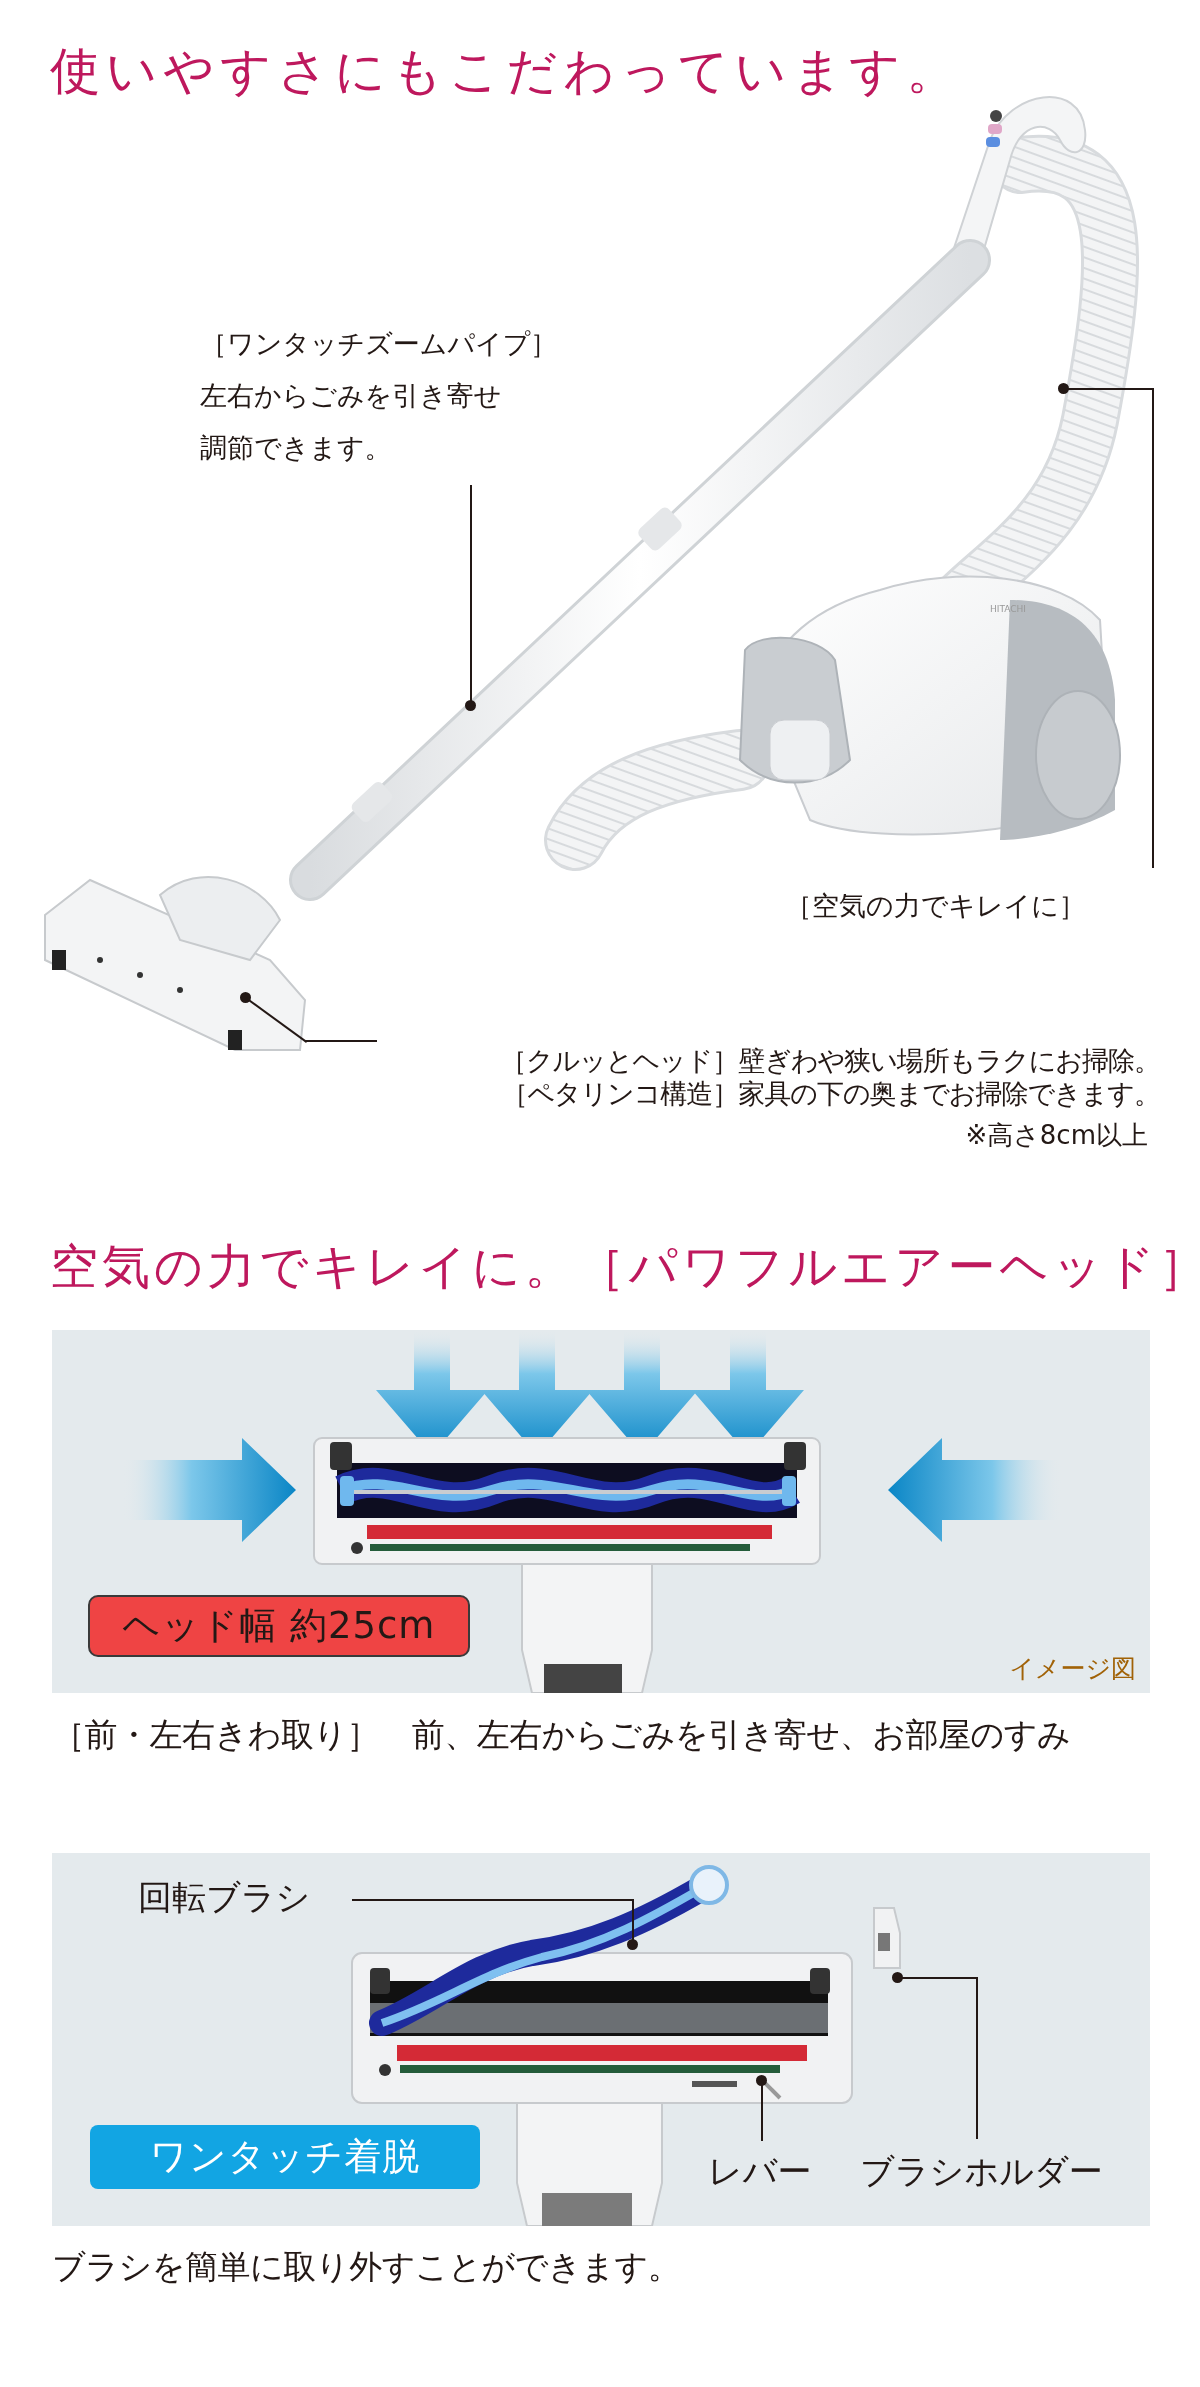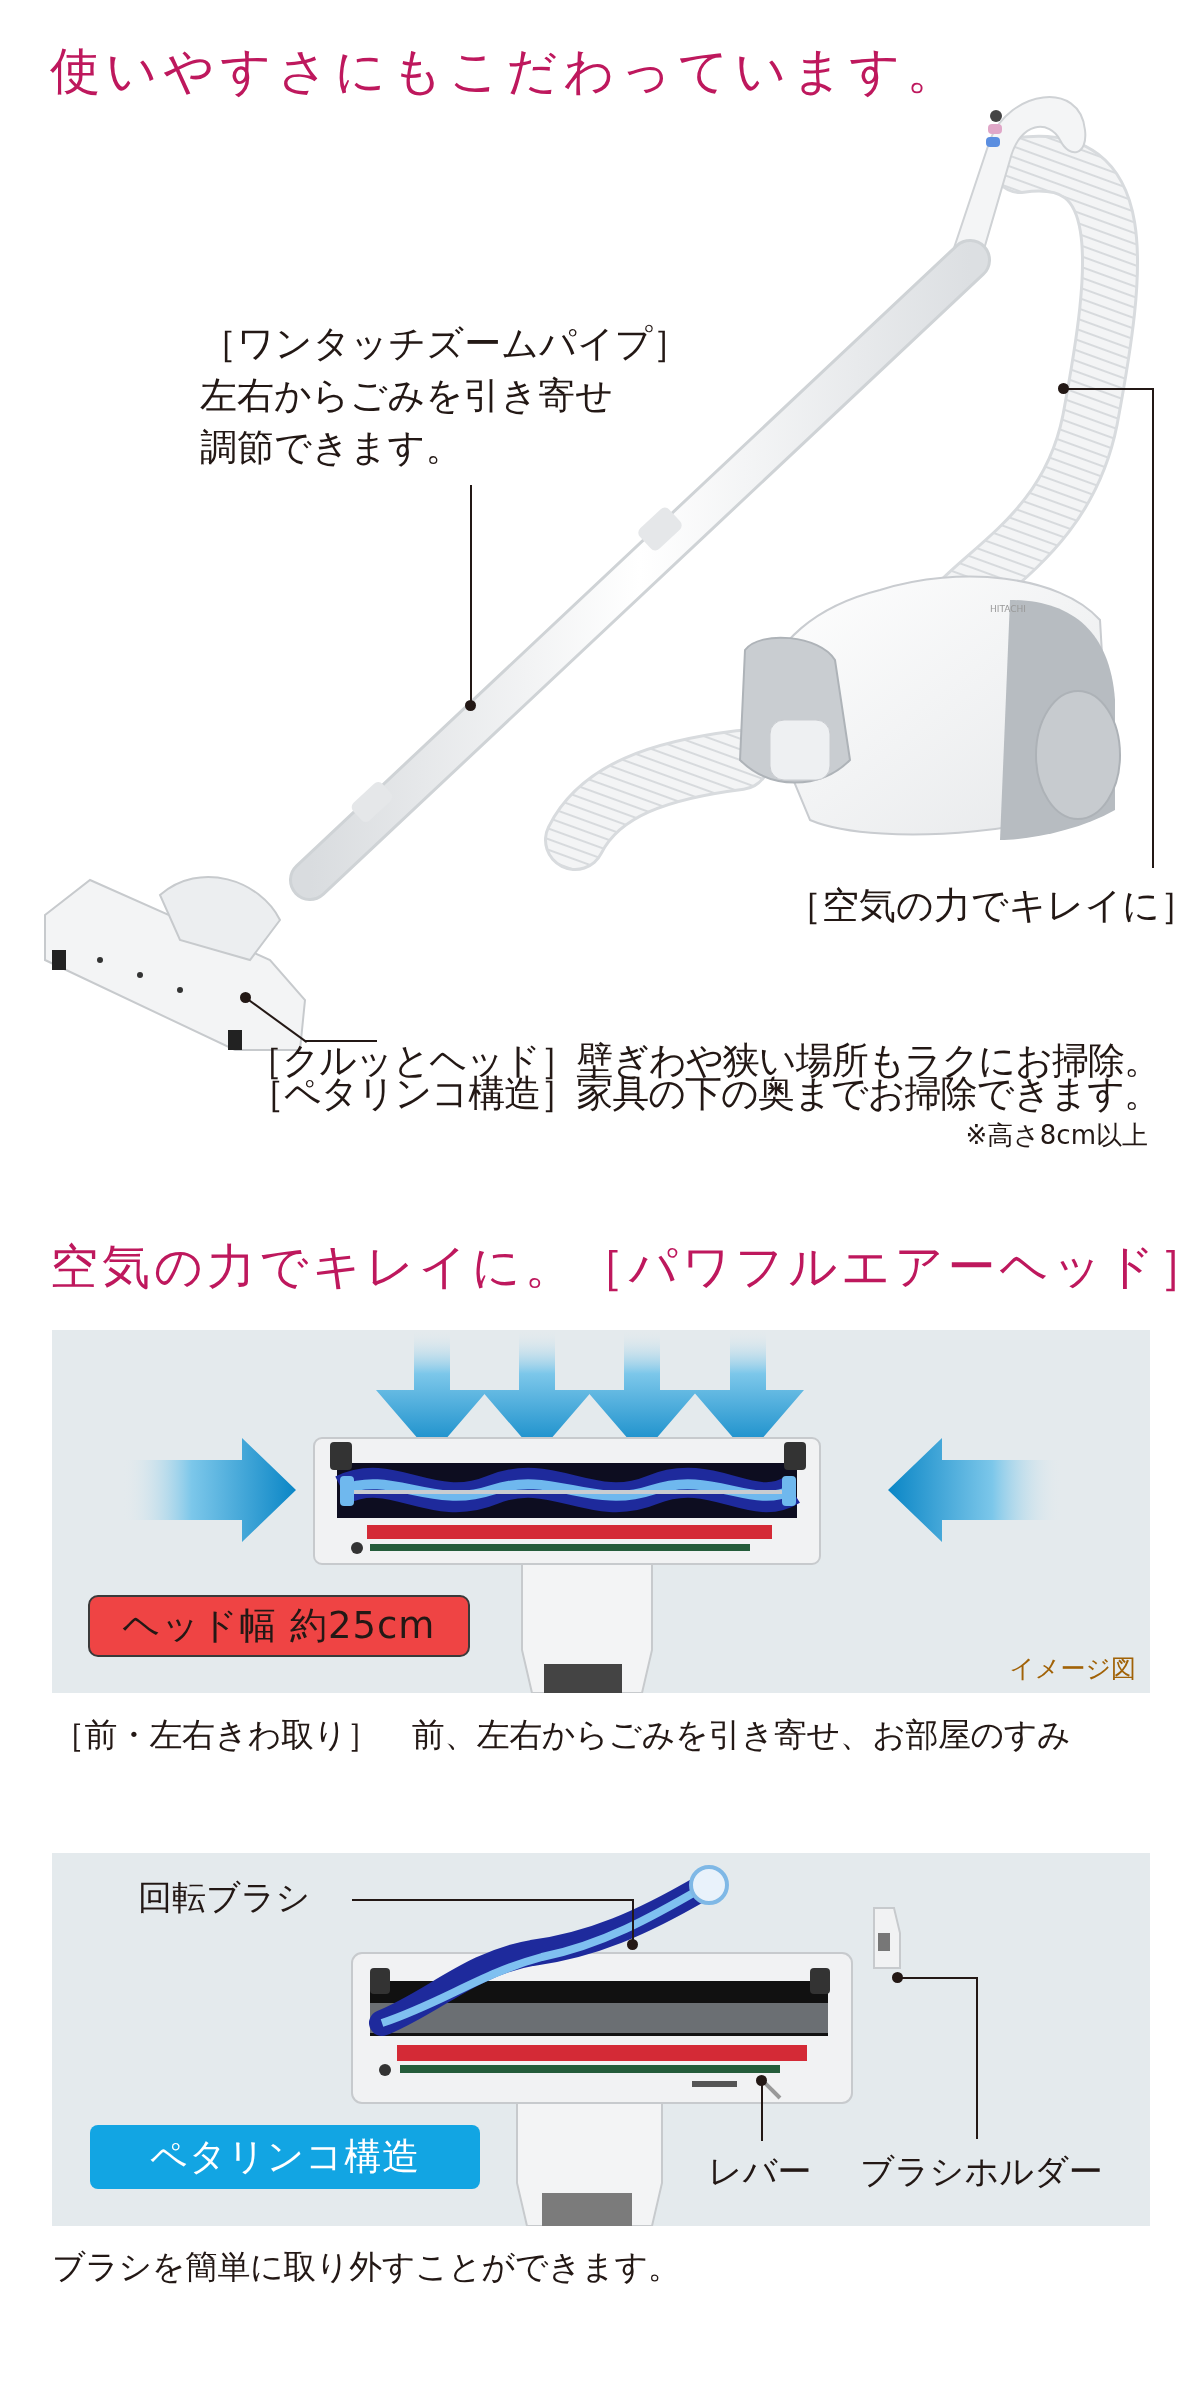--- a/index.html
+++ b/index.html
@@ -2,21 +2,21 @@
 <html><head>
 <meta charset="utf-8">
 <style>
   * { box-sizing: border-box; margin: 0; padding: 0; }
   html, body { width: 1200px; background: #ffffff; }
   body { position: relative; height: 2387px; font-family: "DejaVu Sans", sans-serif; color: #231815; overflow: hidden; }
 
   .abs { position: absolute; }
 
   .heading { font-size: 50px; letter-spacing: 6px; font-weight: normal; color: #be185d; white-space: nowrap; }
-  .label { font-size: 37px; line-height: 52px; color: #231815; white-space: nowrap; }
+  .label { font-size: 27px; line-height: 52px; color: #231815; white-space: nowrap; }
   .small-note { font-size: 26px; color: #231815; white-space: nowrap; }
   .body-text { font-size: 33px; line-height: 54px; color: #231815; letter-spacing: -0.5px; }
 
   .leader { position: absolute; background: #231815; }
   .dot { position: absolute; width: 11px; height: 11px; border-radius: 50%; background: #231815; }
 
   .panel { position: absolute; left: 52px; width: 1098px; background: #e4eaed; overflow: hidden; }
 
   .badge-outline { position: absolute; border: 2px solid #3a3a3a; border-radius: 10px; background: #ef4444; font-size: 37px; display: flex; align-items: center; justify-content: center; color: #231815; letter-spacing: 1px; }
   .badge-blue { position: absolute; border-radius: 8px; background: #12a5e3; font-size: 37px; display: flex; align-items: center; justify-content: center; color: #ffffff; letter-spacing: 1px; }
@@ -192,18 +192,18 @@
 
   <div class="dot" style="left:704px; top:222px;"></div>
   <div class="leader" style="left:709px; top:228px; width:2px; height:60px;"></div>
   <div class="panel-label" style="left:656px; top:296px;">レバー</div>
 
   <div class="dot" style="left:840px; top:119px;"></div>
   <div class="leader" style="left:846px; top:124px; width:80px; height:2px;"></div>
   <div class="leader" style="left:924px; top:124px; width:2px; height:162px;"></div>
   <div class="panel-label" style="left:808px; top:296px;">ブラシホルダー</div>
 
-  <div class="badge-blue" style="left:38px; top:272px; width:390px; height:64px;">ペタリンコ構造</div>
+  <div class="badge-blue" style="left:38px; top:272px; width:390px; height:64px;">ワンタッチ着脱</div>
 </div>
 
 <div class="abs body-text" style="left:52px; top:2240px; width:1110px;">
   <div>ブラシを簡単に取り外すことができます。</div>
 </div>
 
 </body></html>

